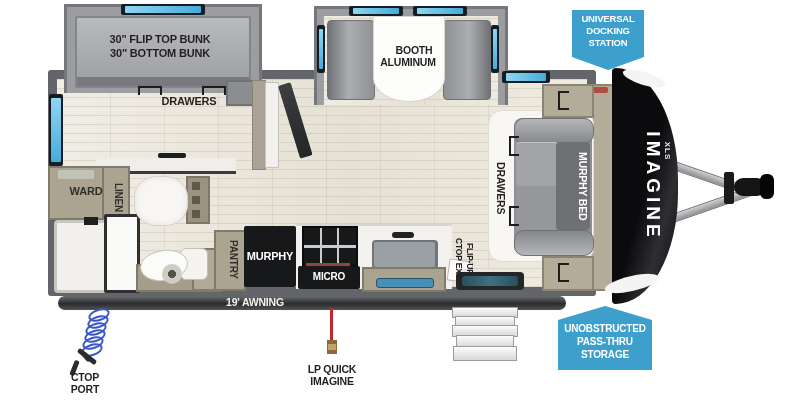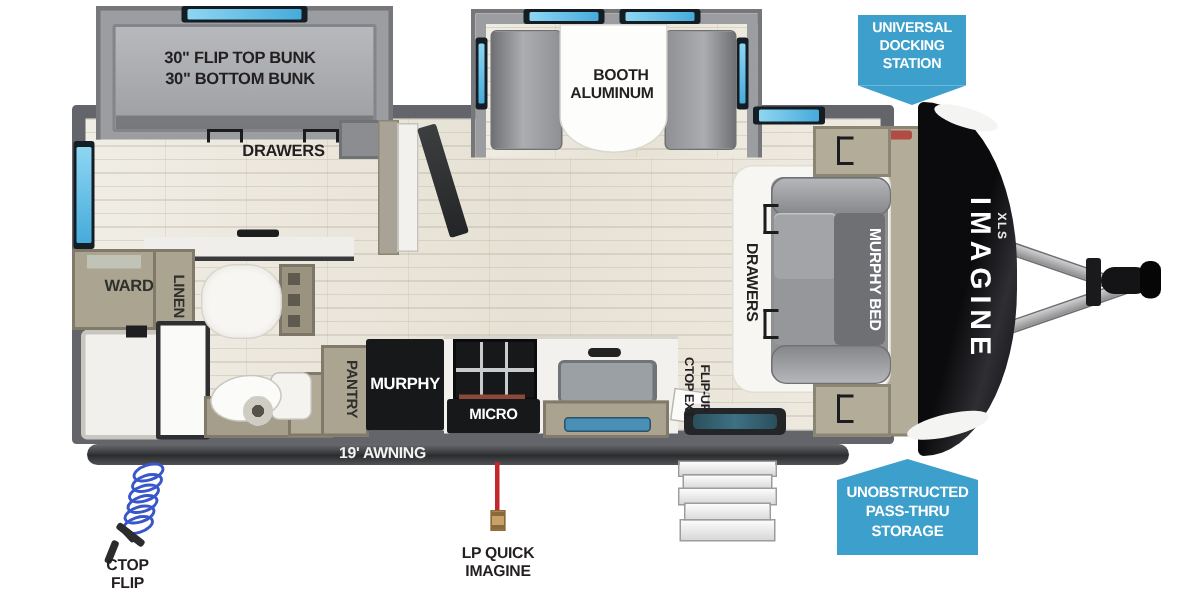--- a/index.html
+++ b/index.html
@@ -197,21 +197,21 @@
   <div class="abs coil" style="left:87px;top:316px;width:18px;height:8px;transform:rotate(-18deg);z-index:2;"></div>
   <div class="abs coil" style="left:85px;top:323px;width:18px;height:8px;transform:rotate(-18deg);z-index:2;"></div>
   <div class="abs coil" style="left:84px;top:330px;width:18px;height:8px;transform:rotate(-18deg);z-index:2;"></div>
   <div class="abs coil" style="left:82px;top:337px;width:18px;height:8px;transform:rotate(-18deg);z-index:2;"></div>
   <div class="abs coil" style="left:81px;top:344px;width:18px;height:8px;transform:rotate(-18deg);z-index:2;"></div>
   <div class="abs" style="left:76px;top:354px;width:22px;height:5px;background:#2c2c2e;border-radius:2px;transform:rotate(38deg);z-index:2;"></div>
   <div class="abs" style="left:72px;top:360px;width:5px;height:16px;background:#2c2c2e;border-radius:2px;transform:rotate(22deg);z-index:2;"></div>
   <div class="abs" style="left:84px;top:352px;width:5px;height:10px;background:#2c2c2e;border-radius:2px;transform:rotate(-42deg);z-index:2;"></div>
   <div class="abs lbl" style="left:52px;top:372px;width:66px;font-size:10.5px;z-index:2;">
     <span>CTOP</span><br>
-    <span>FLIP</span>
+    <span>PORT</span>
   </div>
 
   <div class="abs" style="left:572px;top:10px;width:72px;z-index:9;">
     <div class="badge" style="background:#3d9fcb;height:44px;padding-top:3px;font-size:9.5px;line-height:1.25;">
       <span>UNIVERSAL</span><br>
       <span>DOCKING</span><br>
       <span>STATION</span>
     </div>
     <div style="width:0;height:0;border-left:36px solid transparent;border-right:36px solid transparent;border-top:13px solid #3d9fcb;"></div>
   </div>

